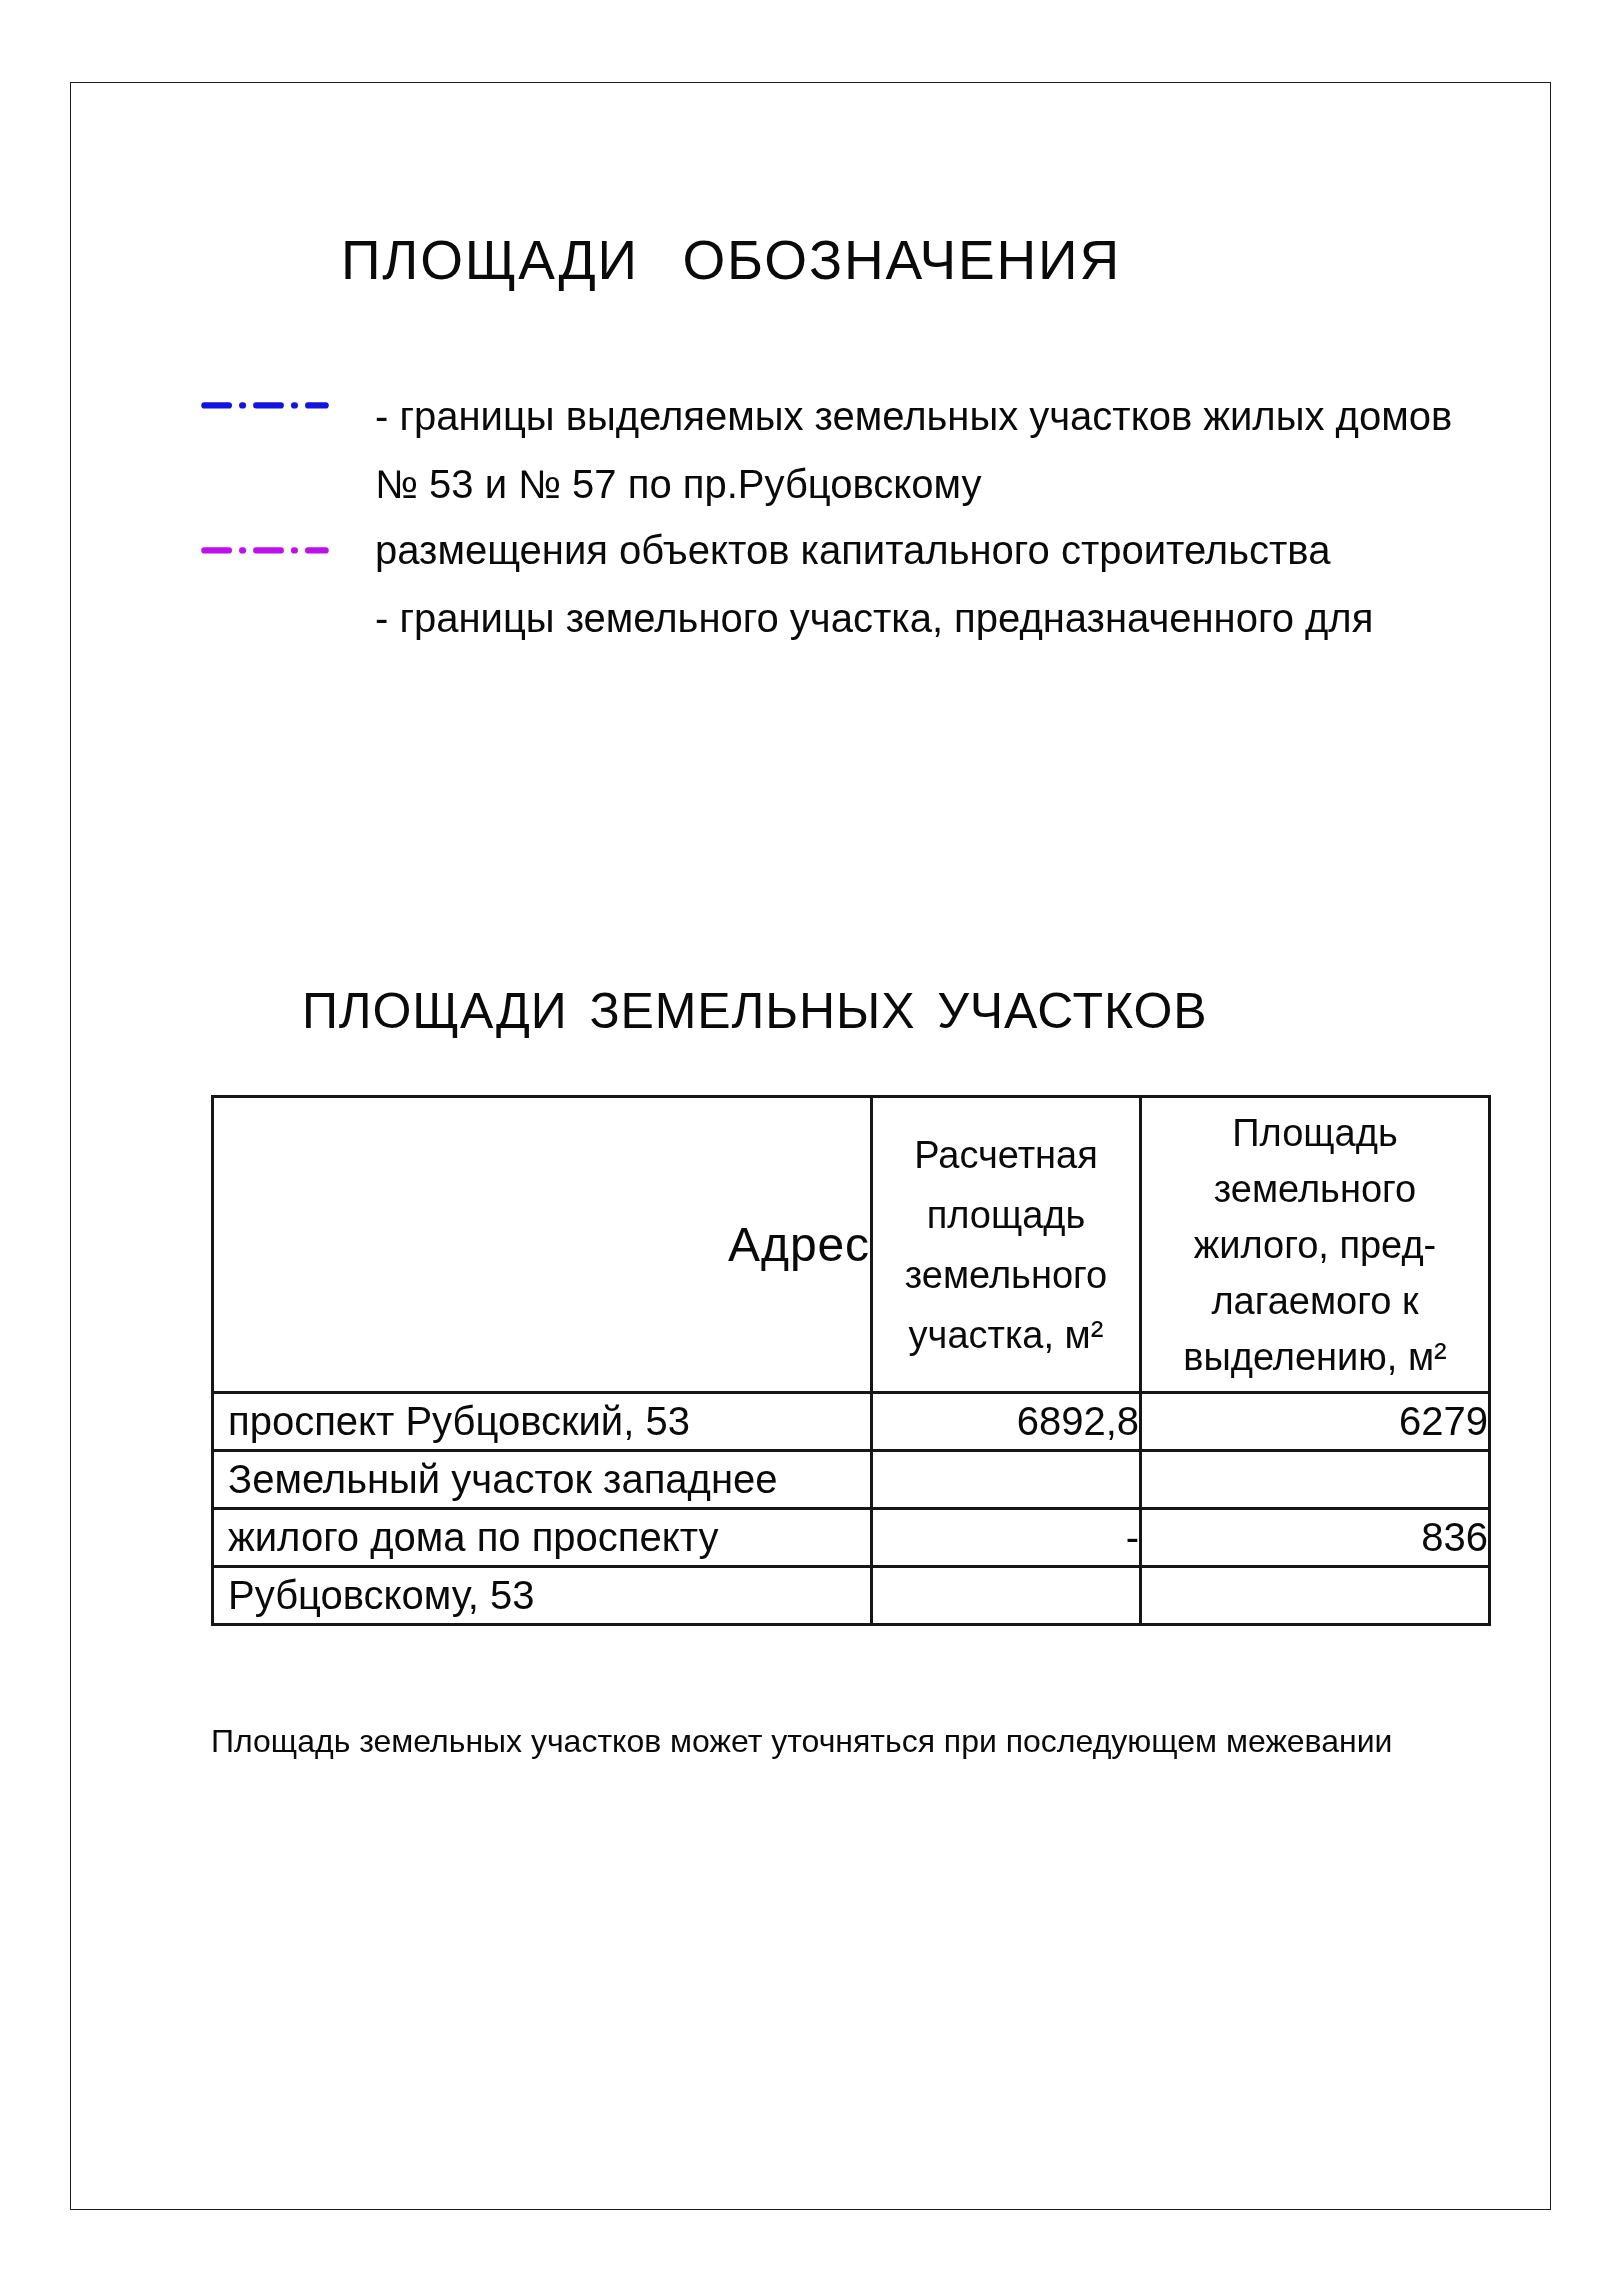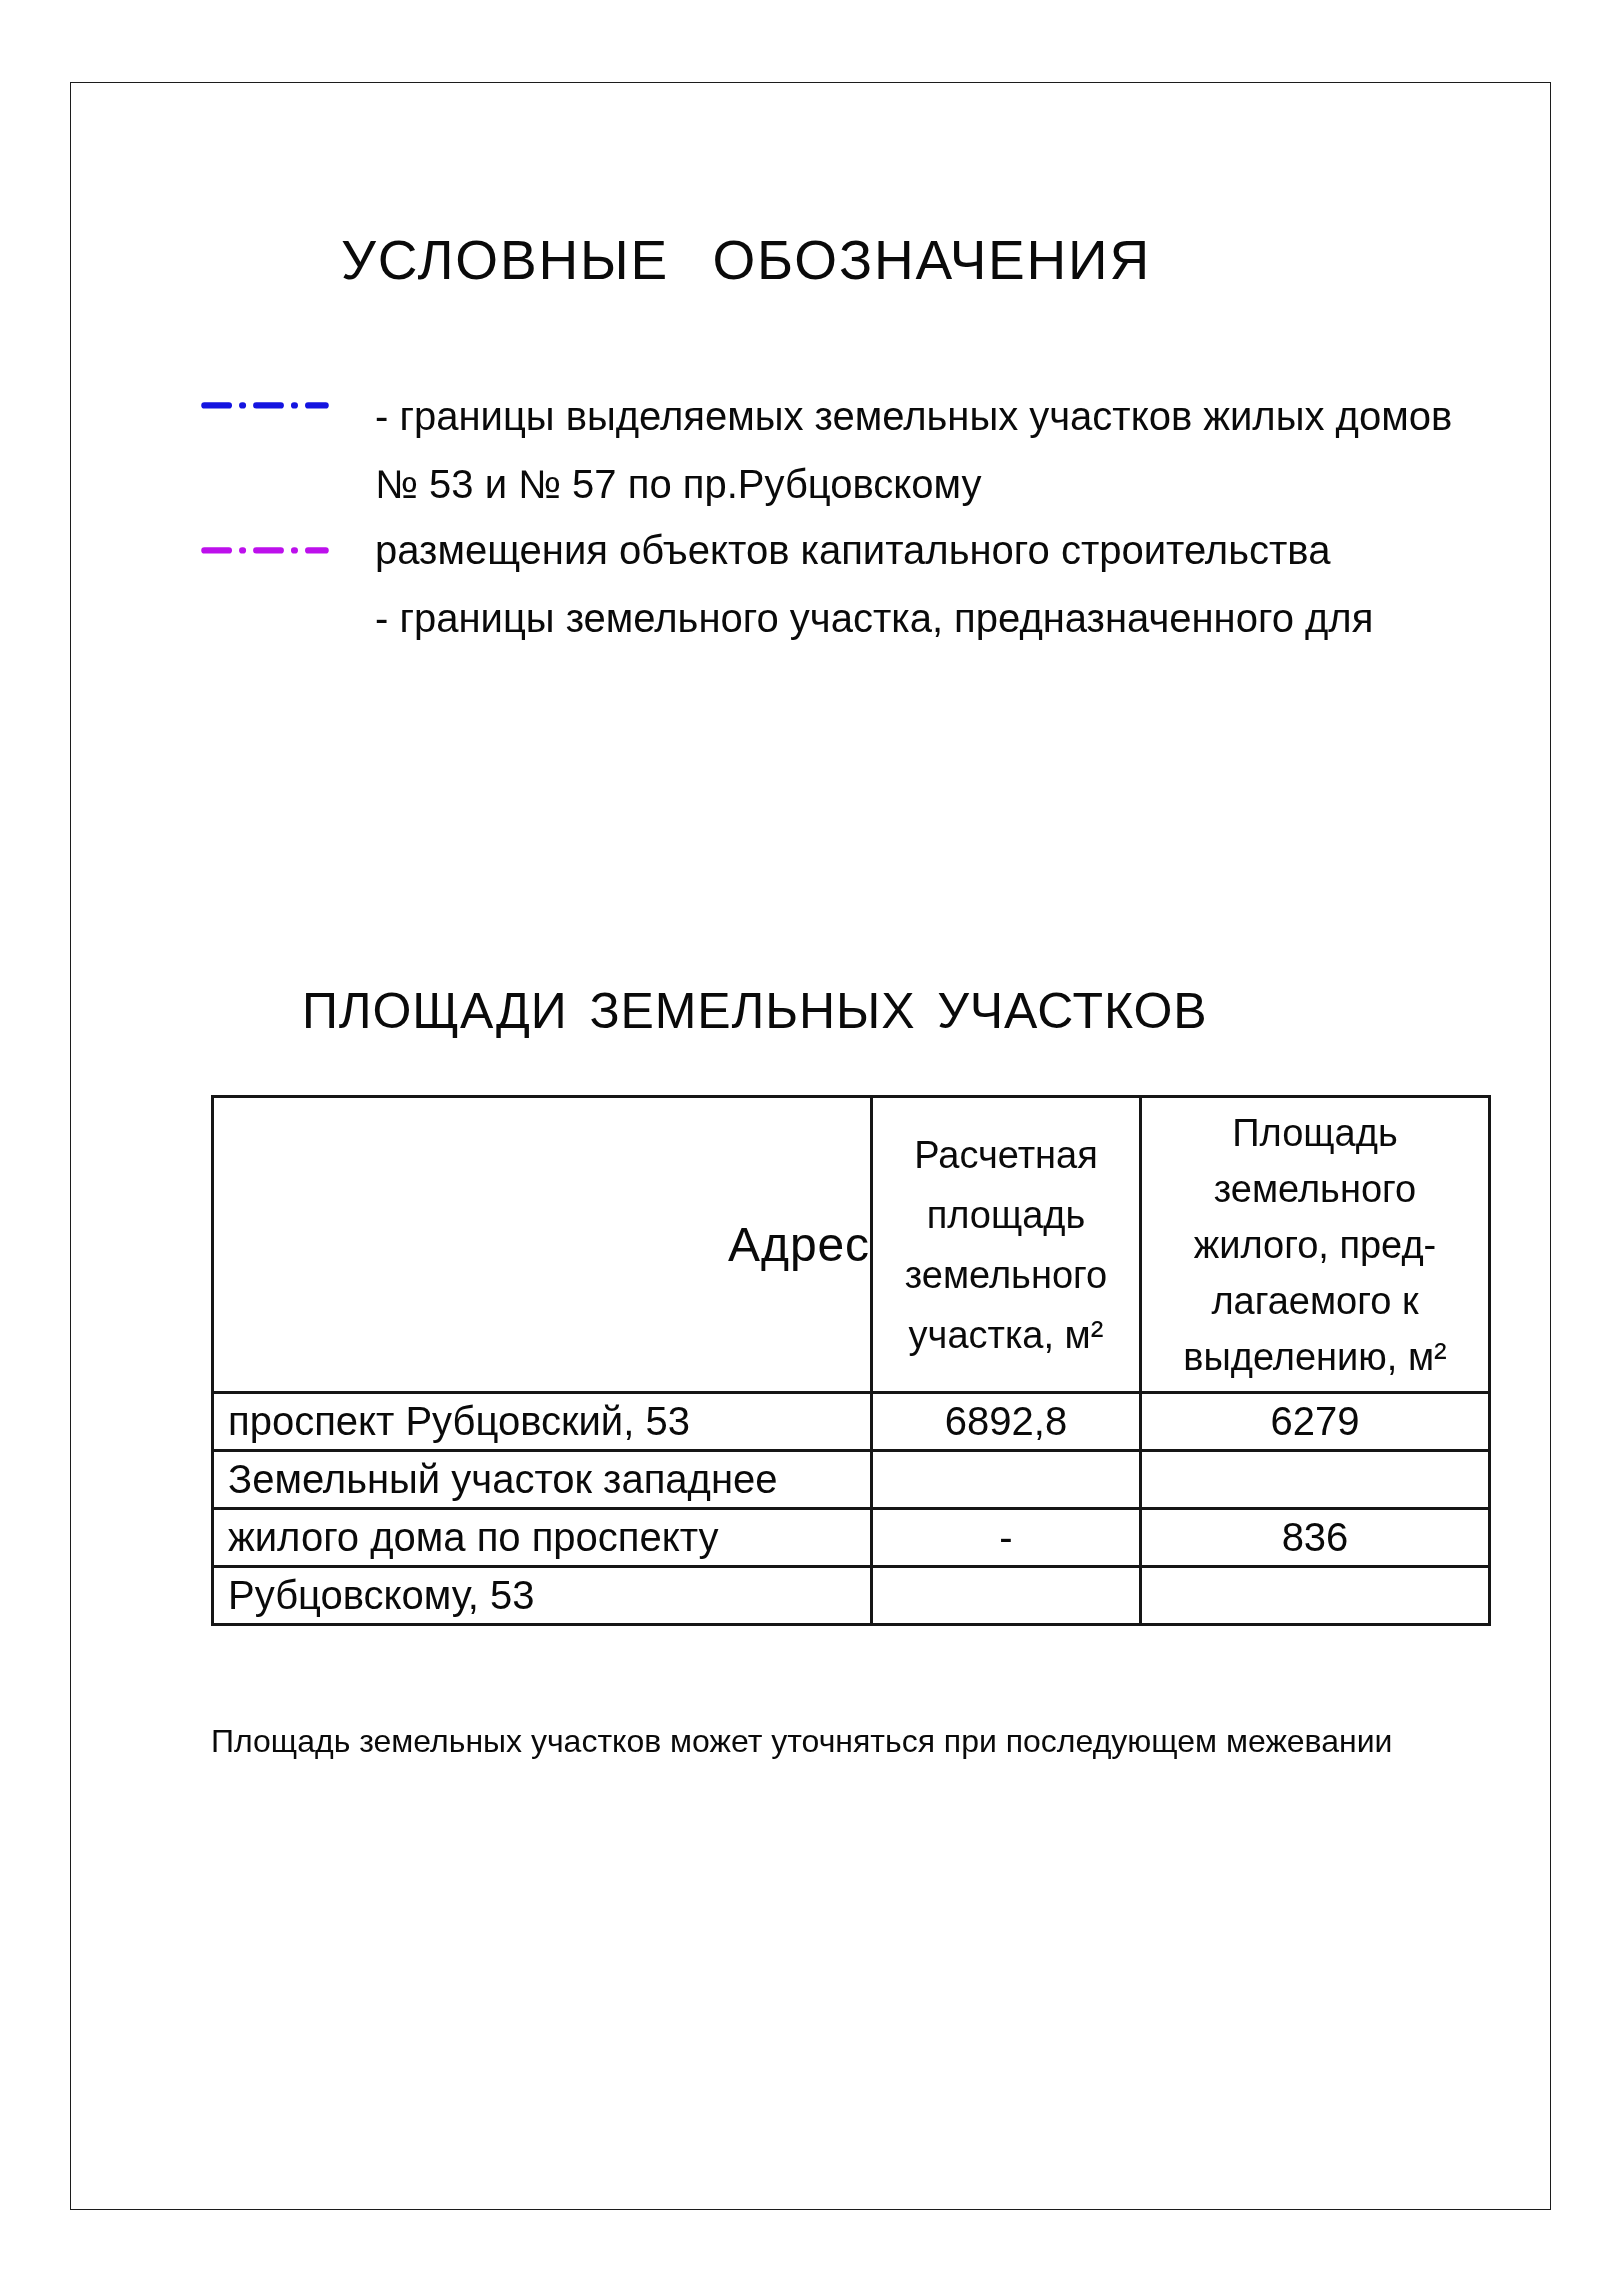--- a/index.html
+++ b/index.html
@@ -50,34 +50,34 @@
     font-weight:normal;
     vertical-align:middle;
     overflow:hidden;
   }
   tr.head { height:296px; }
   tr.body-row { height:58px;border-radius:19px; }
   th.h-address { font-size:48px; text-align:right; letter-spacing:0.9px; }
   th.h-calc div  { font-size:38px; line-height:60px; text-align:center; }
   th.h-alloc div { font-size:38px; line-height:56px; text-align:center; }
   td.addr { font-size:40px; text-align:left; padding-left:14px; white-space:nowrap; }
-  td.num  { font-size:40px; text-align:center; }
+  td.num  { font-size:40px; text-align:right; }
   .footnote {
     position:absolute; left:211px; top:1723px;
     font-size:32px; white-space:nowrap;
   }
 </style>
 </head>
 <body>
 
 <div class="page">
 
   <div class="frame"></div>
 
-  <div class="legend-title">УСЛОВНЫЕ  ОБОЗНАЧЕНИЯ</div>
+  <div class="legend-title">ПЛОЩАДИ  ОБОЗНАЧЕНИЯ</div>
 
   <svg class="swatch swatch-1" width="132" height="8.8" viewBox="0 0 150 10">
     <line x1="6" y1="5" x2="144" y2="5" stroke-width="7" stroke-linecap="round" stroke-dasharray="28 15 1 15" stroke="#1414e0"></line>
   </svg>
   <div class="legend-text legend-text-1">
     <div>- границы выделяемых земельных участков жилых домов</div>
     <div>№ 53 и № 57 по пр.Рубцовскому</div>
   </div>
 
   <svg class="swatch swatch-2" width="132" height="8.8" viewBox="0 0 150 10">

